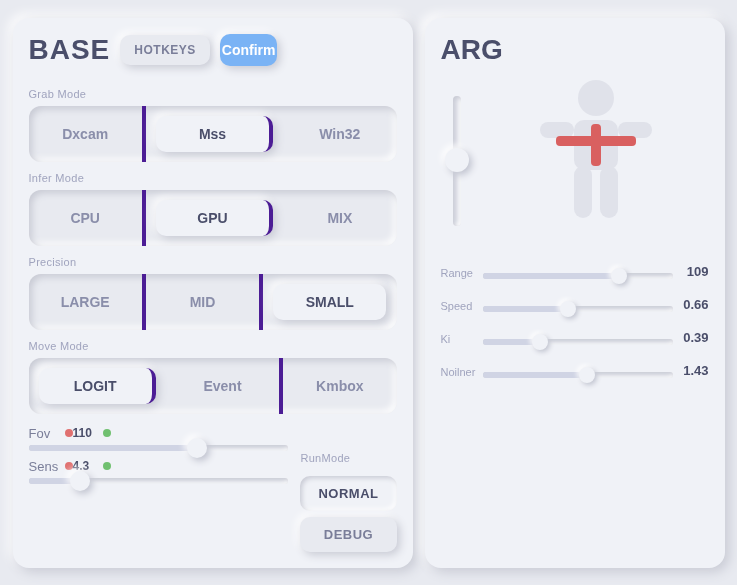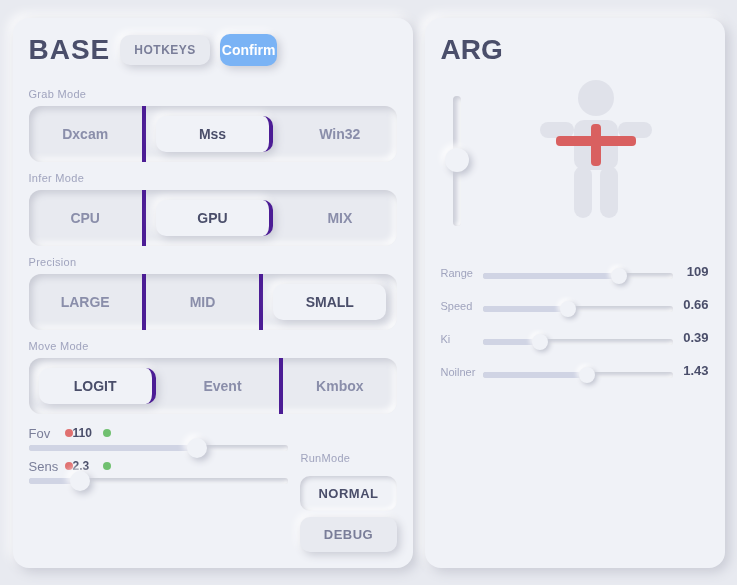--- a/index.html
+++ b/index.html
@@ -345,21 +345,21 @@
           <span class="dot-green"></span>
         </div>
         <div class="slider-track">
           <div class="slider-fill" style="width: 65%"></div>
           <div class="slider-thumb" style="left: calc(65% - 10px)"></div>
         </div>
 
         <div class="slider-row">
           <span class="slider-label">Sens</span>
           <span class="dot-red"></span>
-          <span class="slider-value">2.3</span>
+          <span class="slider-value">4.3</span>
           <span class="dot-green"></span>
         </div>
         <div class="slider-track">
           <div class="slider-fill" style="width: 20%"></div>
           <div class="slider-thumb" style="left: calc(20% - 10px)"></div>
         </div>
       </div>
 
       <div class="runmode-col">
         <div class="section-label">RunMode</div>

